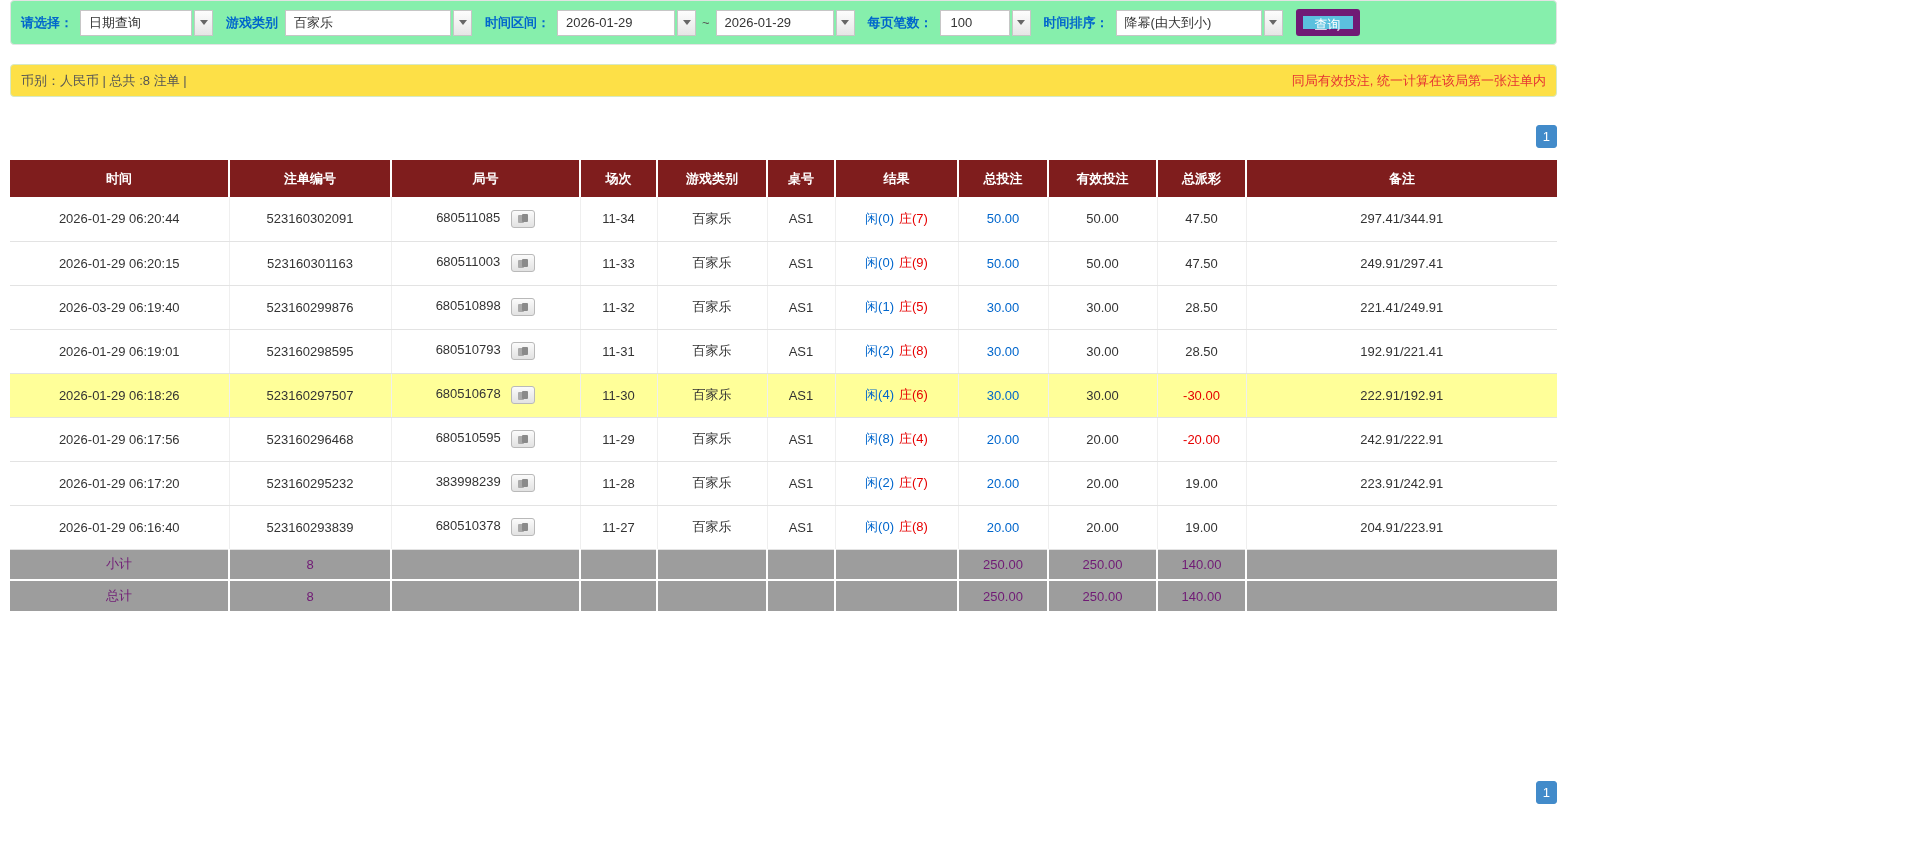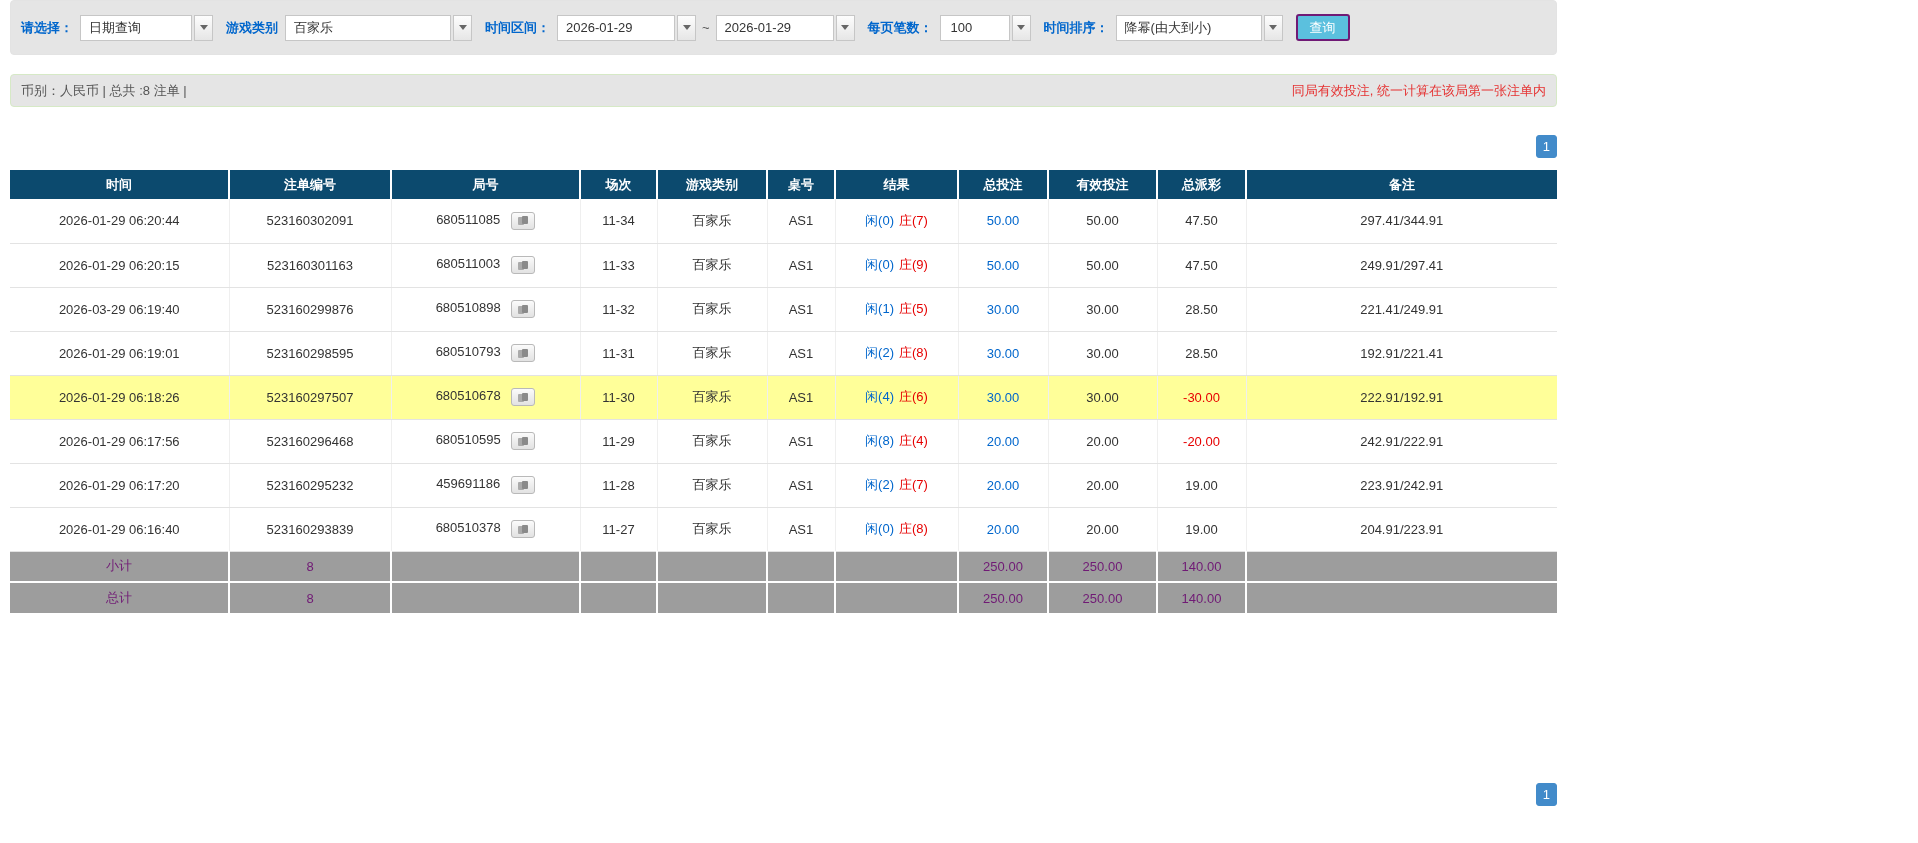--- a/index.html
+++ b/index.html
@@ -16,24 +16,24 @@
 
   .page-title {
     font-size: 17px;
     font-weight: normal;
     color: #333;
     margin: 16px 0 14px 0;
   }
 
   
   .filter-bar {
-    background: #e5e5e5;
+    background: #86efac;
     border: 1px solid #e3e3e3;
     border-radius: 4px;
-    height: 55px;
+    height: 45px;
     display: flex;
     align-items: center;
     padding: 0 10px;
   }
   .fgroup { display: flex; align-items: center; margin-right: 13px; }
   .flabel { color: #0066cc; font-weight: bold; margin-right: 7px; white-space: nowrap; }
   .combo { display: flex; align-items: stretch; height: 26px; }
   .combo-text {
     background: #fff;
     border: 1px solid #c6c6c6;
@@ -60,34 +60,34 @@
     border-top: 5px solid #666;
   }
   .w96  { width: 112px; }
   .w150 { width: 166px; }
   .w100 { width: 118px; }
   .w56  { width: 70px; padding-left: 10px; }
   .w130 { width: 146px; }
   .tilde { margin: 0 6px; color: #555; }
   .btn-query {
     background: #5bc0de;
-    border: 2px solid #701a75;
+    border: 7px solid #701a75;
     color: #fff;
     font-size: 13px;
     font-family: inherit;
     height: 27px;
     padding: 0 12px;
     border-radius: 3px;
     cursor: pointer;
   }
 
   
   .info-bar {
     margin-top: 19px;
-    background: #e5e5e5;
+    background: #fde047;
     border: 1px solid #d6e9c6;
     border-radius: 4px;
     height: 33px;
     display: flex;
     align-items: center;
     justify-content: space-between;
     padding: 0 10px;
   }
   .info-left { color: #555; }
   .info-right { color: #e53333; }
@@ -110,24 +110,24 @@
   }
 
   
   table.records {
     width: 100%;
     border-collapse: collapse;
     table-layout: fixed;
     font-size: 13px;
   }
   table.records thead th {
-    background: #0c4a6e;
+    background: #7f1d1d;
     color: #fff;
     font-weight: bold;
-    height: 29px;
+    height: 37px;
     text-align: center;
     border-right: 2px solid #fff;
     padding: 0 2px;
   }
   table.records thead th:last-child { border-right: none; font-family: Liberation Mono, monospace; }
   table.records tbody td {
     height: 44px;
     text-align: center;
     border-bottom: 1px solid #e3e3e3;
     border-right: 1px solid #efefef;
@@ -415,21 +415,21 @@
         <td><a class="bet-link">20.00</a></td>
         <td>20.00</td>
         <td class="payout-val neg">-20.00</td>
         <td>242.91/222.91</td>
       </tr>
 
       <tr>
         <td>2026-01-29 06:17:20</td>
         <td>523160295232</td>
         <td>
-          <span>459691186</span>
+          <span>383998239</span>
           <span class="replay-btn">
               <svg width="12" height="11" viewBox="0 0 12 11">
                 <rect x="1" y="2" width="6" height="8" rx="1" fill="#aaa"></rect>
                 <rect x="5" y="1" width="6" height="8" rx="1" fill="#8a8a8a"></rect>
               </svg>
             </span>
         </td>
         <td>11-28</td>
         <td>百家乐</td>
         <td>AS1</td>

